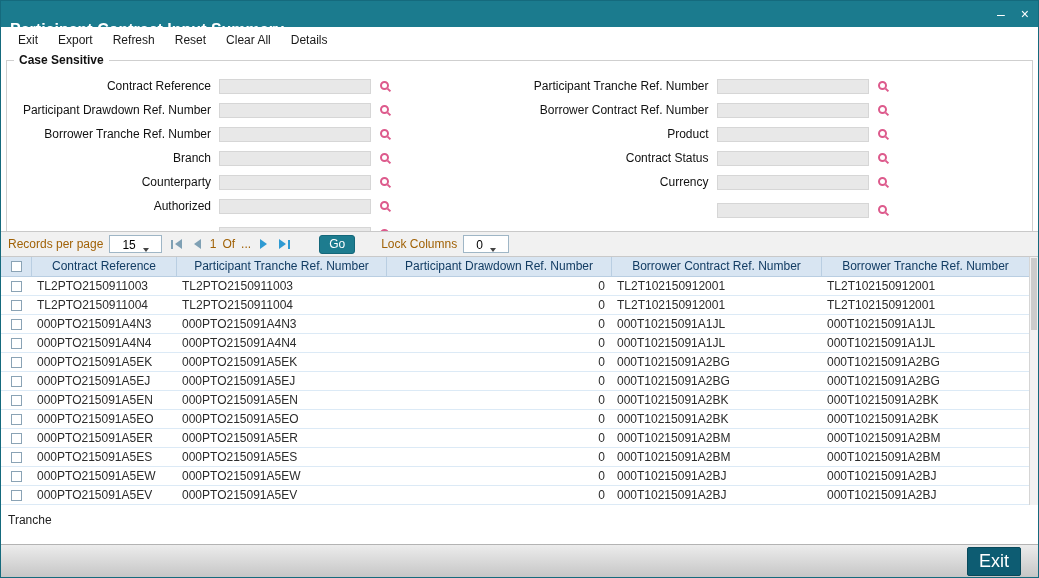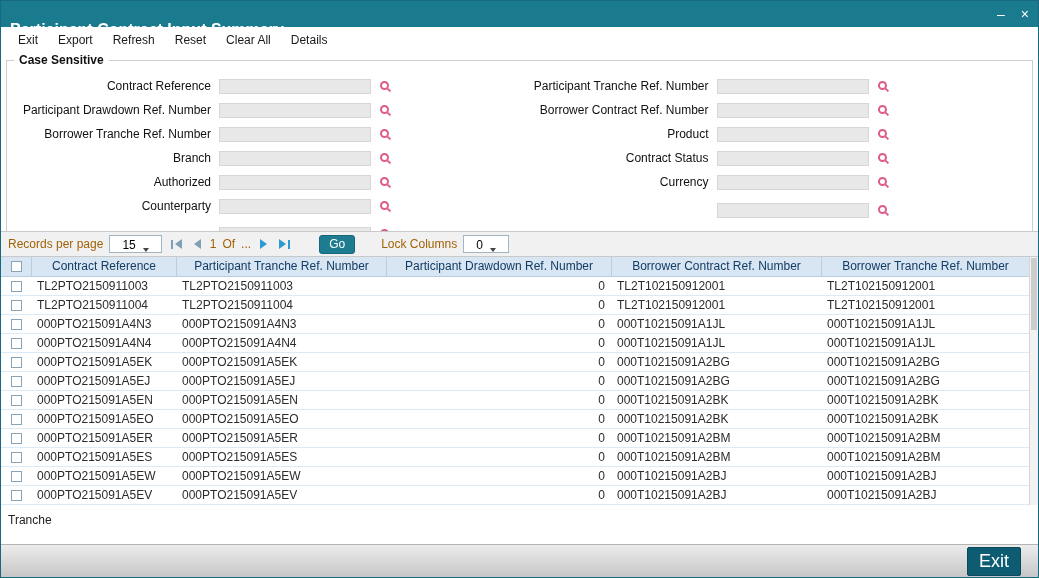--- a/index.html
+++ b/index.html
@@ -129,27 +129,27 @@
               <span class="mag"></span>
             </div>
 
             <div class="field-row">
               <span class="flabel">Branch</span>
               <span class="finput"></span>
               <span class="mag"></span>
             </div>
 
             <div class="field-row">
+              <span class="flabel">Counterparty</span>
+              <span class="finput"></span>
+              <span class="mag"></span>
+            </div>
+
+            <div class="field-row">
               <span class="flabel">Authorized</span>
-              <span class="finput"></span>
-              <span class="mag"></span>
-            </div>
-
-            <div class="field-row">
-              <span class="flabel">Counterparty</span>
               <span class="finput"></span>
               <span class="mag"></span>
             </div>
           </div>
         <div class="field-row partial">
           <span class="flabel"></span>
           <span class="finput"></span>
           <span class="mag"></span>
         </div>
       </div>

